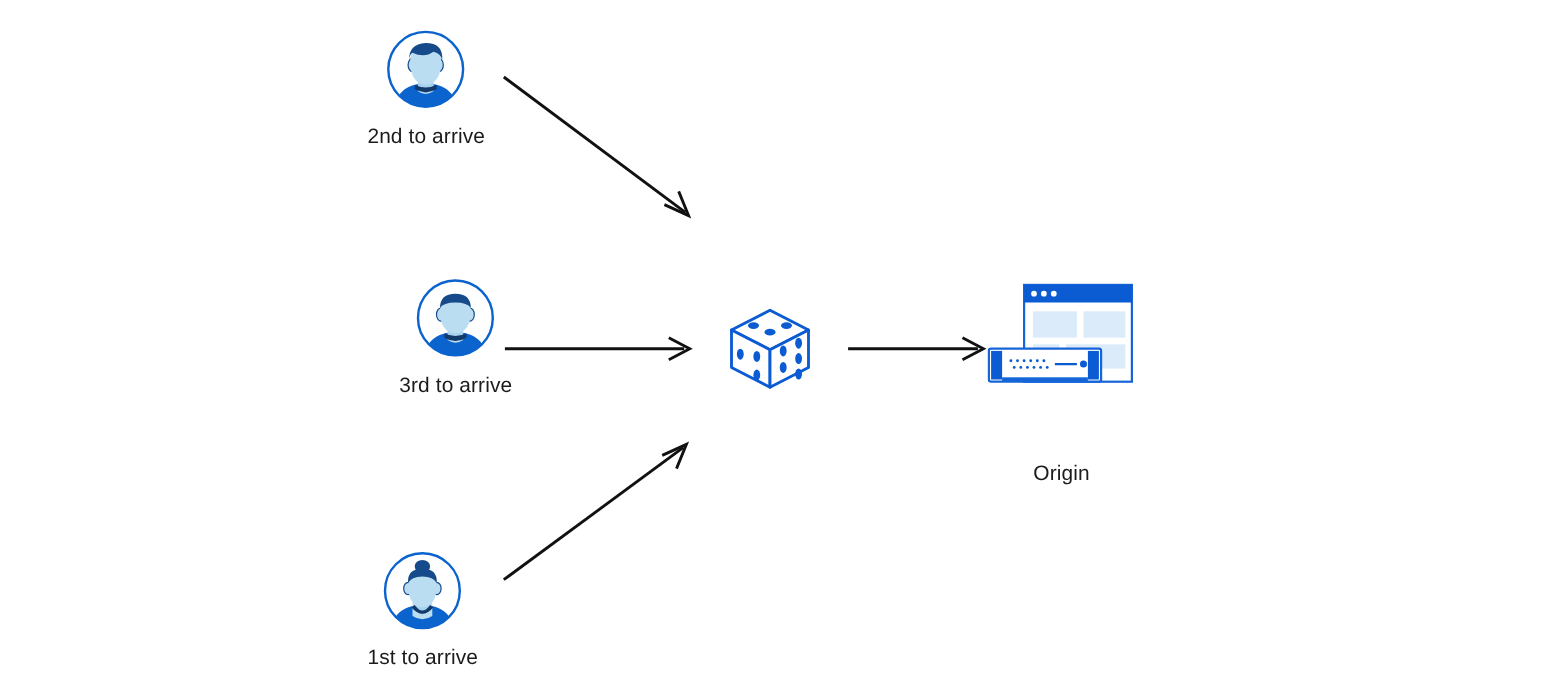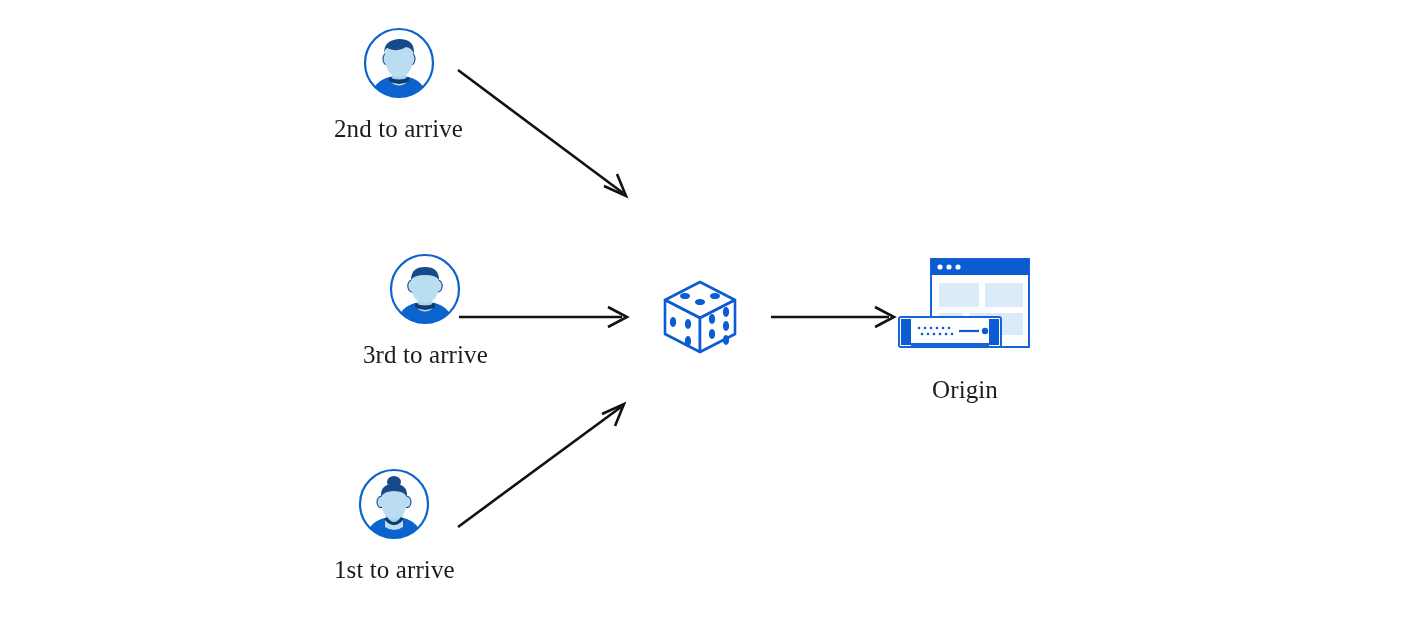--- a/index.html
+++ b/index.html
@@ -18,26 +18,25 @@
     background: #ffffff;
     overflow: hidden;
   }
   .node {
     position: absolute;
     display: flex;
     flex-direction: column;
     align-items: center;
   }
   .node-label {
-    font-size: 25px;
+    font-size: 19px;
     color: #1c1c1c;
     line-height: 1.2;
     white-space: nowrap;
     letter-spacing: 0.1px;
-    font-family: Liberation Serif, serif;
   }
   .avatar-wrap { width: 74px; height: 74px; }
   .avatar-label { margin-top: 14px; }
 
   .origin-wrap { width: 140px; height: 110px; position: relative; }
   .origin-label { margin-top: 10px; }
 
   .dice-wrap { width: 86px; height: 86px; }
 
   .arrow-layer {
@@ -119,21 +118,21 @@
           <ellipse cx="50" cy="34" rx="4.2" ry="6" fill="#BBDDF2" stroke="#174A8B" stroke-width="1.1"></ellipse>
           <path d="M23 31 Q23 50 37 51 Q51 50 51 31 Q51 18 37 18 Q23 18 23 31 Z" fill="#BBDDF2"></path>
           <path d="M23 28 Q23 15 37 15 Q51 15 51 28 Q48 23 37 23 Q26 23 23 28 Z" fill="#174A8B"></path>
           <path d="M27 51 Q37 56 47 51 L47 55 Q37 61 27 55 Z" fill="#123A6B"></path>
         </g>
       </svg>
     </div>
     <div class="node-label avatar-label">3rd to arrive</div>
   </div>
 
-  <div class="node" style="left:334px; top:467px;">
+  <div class="node" style="left:334px; top:500px;">
     <div class="avatar-wrap">
       <svg viewBox="0 0 74 74" width="74" height="74">
         <defs>
           <clipPath id="clipC">
               <circle cx="37" cy="37" r="34"></circle>
             </clipPath>
         </defs>
         <circle cx="37" cy="37" r="34" fill="#ffffff" stroke="#0B63CE" stroke-width="2.2"></circle>
         <g clip-path="url(#clipC)">
           <path d="M9 74 C9 58 21 50 37 50 C53 50 65 58 65 74 Z" fill="#0B63CE"></path>
@@ -175,21 +174,21 @@
           <ellipse cx="69" cy="38" rx="3.1" ry="5"></ellipse>
           <ellipse cx="55" cy="45" rx="3.1" ry="5"></ellipse>
           <ellipse cx="69" cy="52" rx="3.1" ry="5"></ellipse>
           <ellipse cx="55" cy="60" rx="3.1" ry="5"></ellipse>
           <ellipse cx="69" cy="66" rx="3.1" ry="5"></ellipse>
         </g>
       </svg>
     </div>
   </div>
 
-  <div class="node" style="left:895px; top:255px;">
+  <div class="node" style="left:895px; top:255px;gap:45px;">
     <div class="origin-wrap">
       <svg viewBox="0 0 140 110" width="140" height="110">
 
         <g>
           <rect x="36" y="4" width="98" height="88" fill="#ffffff" stroke="#1565D8" stroke-width="2"></rect>
           <rect x="36" y="4" width="98" height="16" fill="#0B5BD3"></rect>
           <circle cx="45" cy="12" r="2.6" fill="#ffffff"></circle>
           <circle cx="54" cy="12" r="2.6" fill="#ffffff"></circle>
           <circle cx="63" cy="12" r="2.6" fill="#ffffff"></circle>
           <rect x="44" y="28" width="40" height="24" fill="#DCEBF9"></rect>

